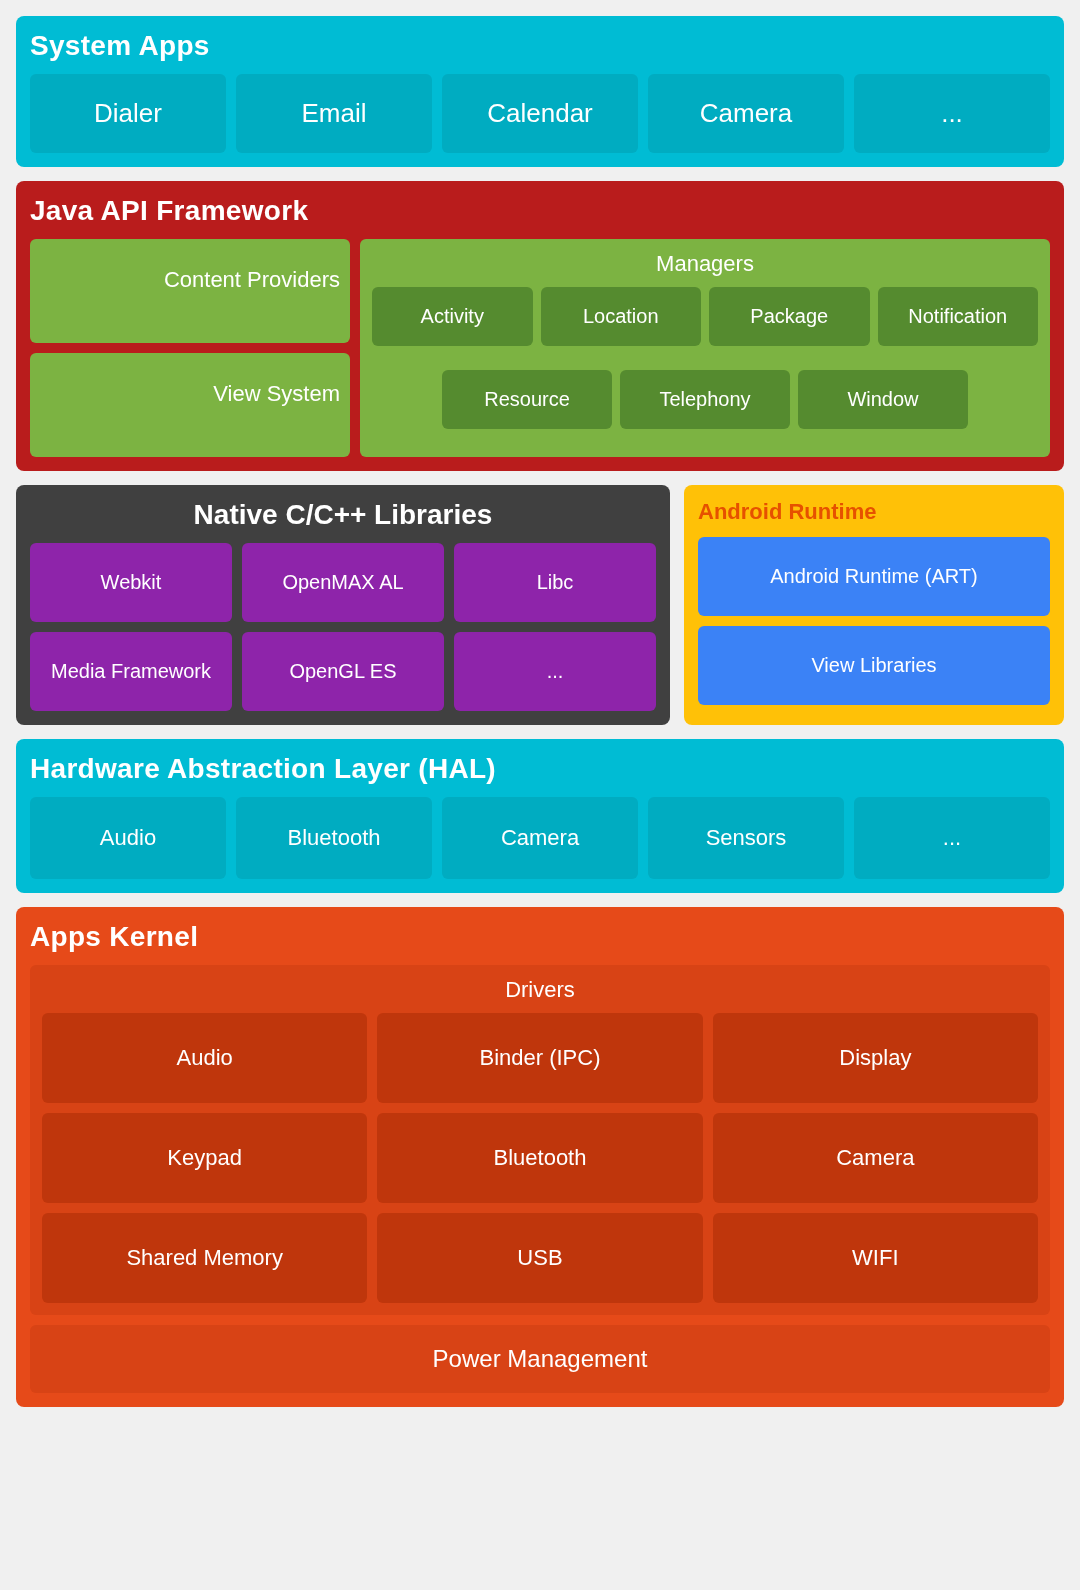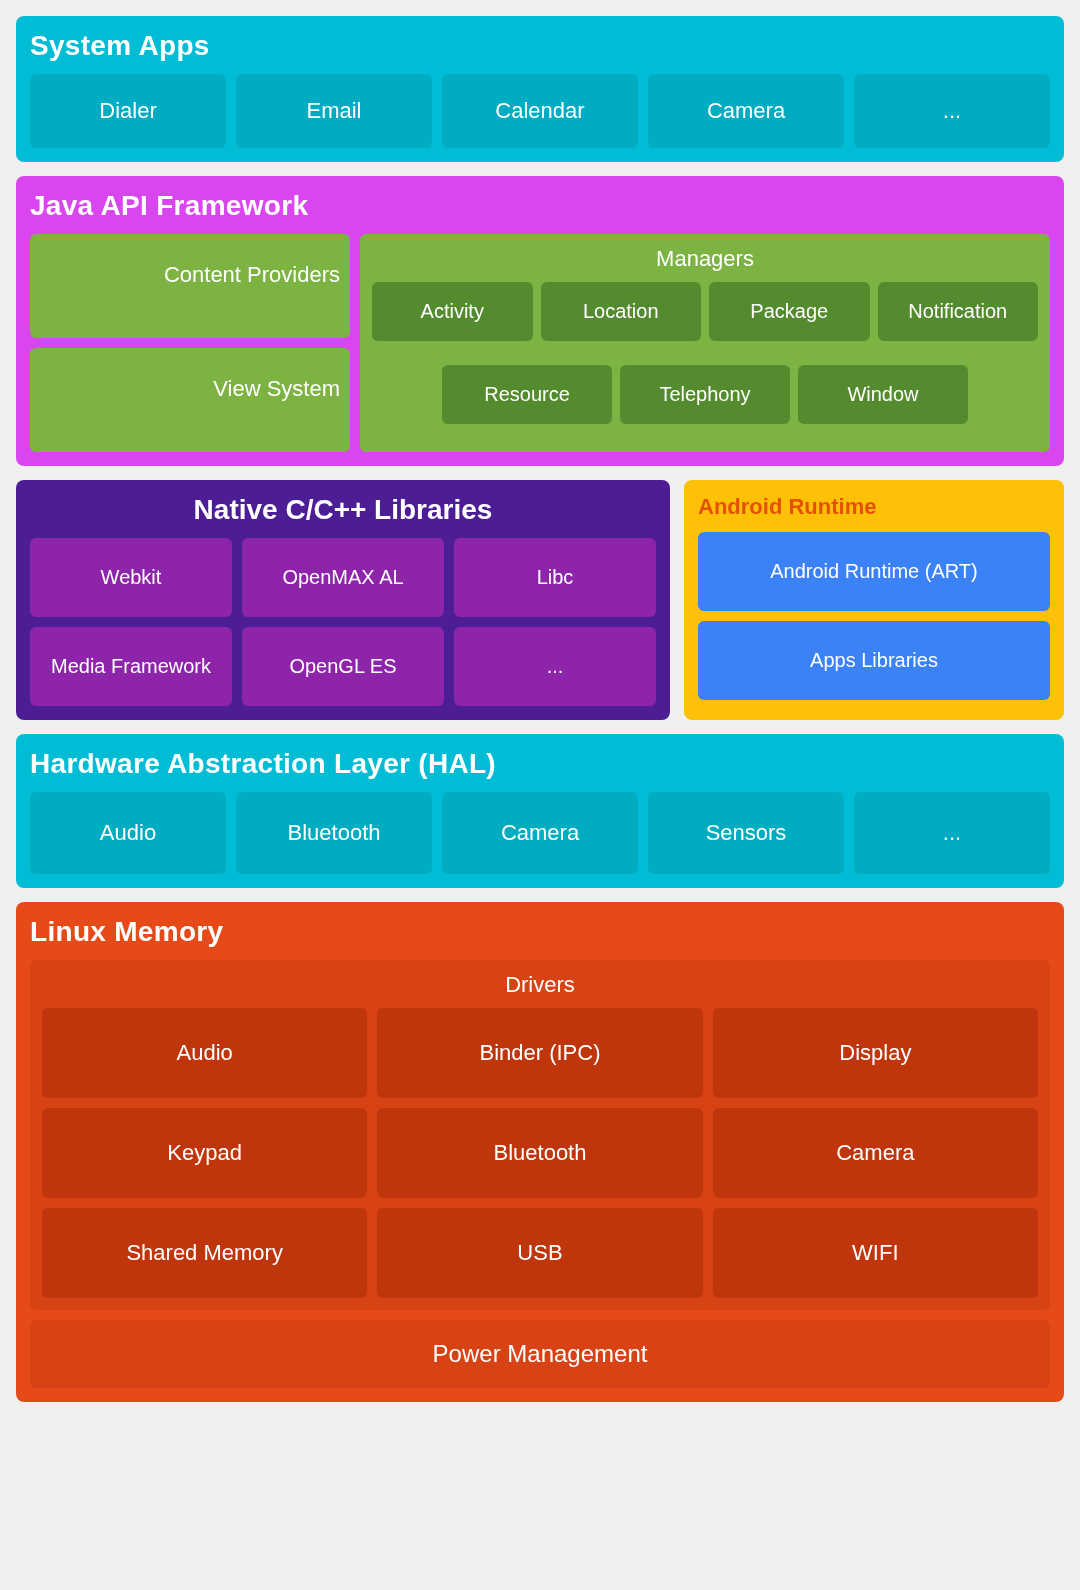--- a/index.html
+++ b/index.html
@@ -34,26 +34,26 @@
       display: grid;
       grid-template-columns: repeat(5, 1fr);
       gap: 10px;
     }
     .system-apps-cell {
       background: #00ACC1;
       border-radius: 6px;
       padding: 24px 10px;
       text-align: center;
       color: white;
-      font-size: 22px;
+      font-size: 26px;
     }
 
     
     .java-api {
-      background: #d946ef;
+      background: #b91c1c;
     }
     .java-api-inner {
       display: grid;
       grid-template-columns: 320px 1fr;
       gap: 10px;
     }
     .java-api-left {
       display: flex;
       flex-direction: column;
       gap: 10px;
@@ -102,21 +102,21 @@
     
     .native-runtime-row {
       display: grid;
       grid-template-columns: 1fr 380px;
       gap: 14px;
       margin-bottom: 14px;
     }
 
     
     .native-libs {
-      background: #4c1d95;
+      background: #404040;
       border-radius: 8px;
       padding: 14px;
     }
     .native-libs-title {
       text-align: center;
       font-size: 28px;
       font-weight: 600;
       color: white;
       margin-bottom: 12px;
     }
@@ -264,38 +264,38 @@
       <div class="native-cell">Libc</div>
       <div class="native-cell">Media Framework</div>
       <div class="native-cell">OpenGL ES</div>
       <div class="native-cell">...</div>
     </div>
   </div>
   <div class="android-runtime">
     <div class="android-runtime-title">Android Runtime</div>
     <div class="runtime-grid">
       <div class="runtime-cell">Android Runtime (ART)</div>
-      <div class="runtime-cell">Apps Libraries</div>
+      <div class="runtime-cell">View Libraries</div>
     </div>
   </div>
 </div>
 
 <div class="layer hal">
   <div class="layer-title">Hardware Abstraction Layer (HAL)</div>
   <div class="hal-grid">
     <div class="hal-cell">Audio</div>
     <div class="hal-cell">Bluetooth</div>
     <div class="hal-cell">Camera</div>
     <div class="hal-cell">Sensors</div>
     <div class="hal-cell">...</div>
   </div>
 </div>
 
 <div class="layer linux-kernel">
-  <div class="layer-title">Linux Memory</div>
+  <div class="layer-title">Apps Kernel</div>
   <div class="drivers-box">
     <div class="drivers-title">Drivers</div>
     <div class="drivers-grid">
       <div class="driver-cell">Audio</div>
       <div class="driver-cell">Binder (IPC)</div>
       <div class="driver-cell">Display</div>
       <div class="driver-cell">Keypad</div>
       <div class="driver-cell">Bluetooth</div>
       <div class="driver-cell">Camera</div>
       <div class="driver-cell">Shared Memory</div>

